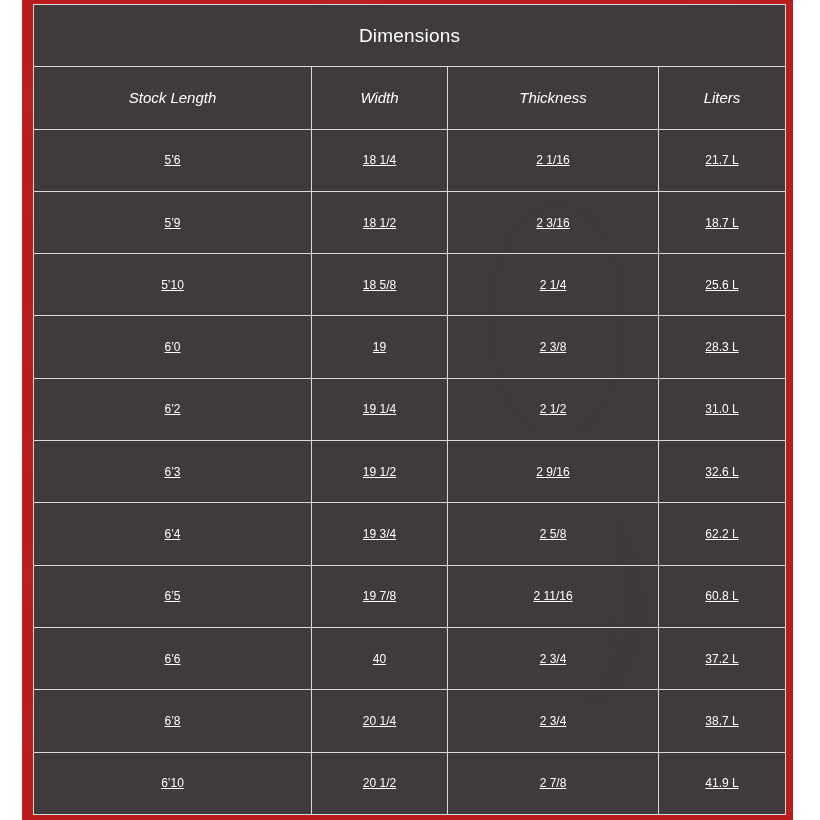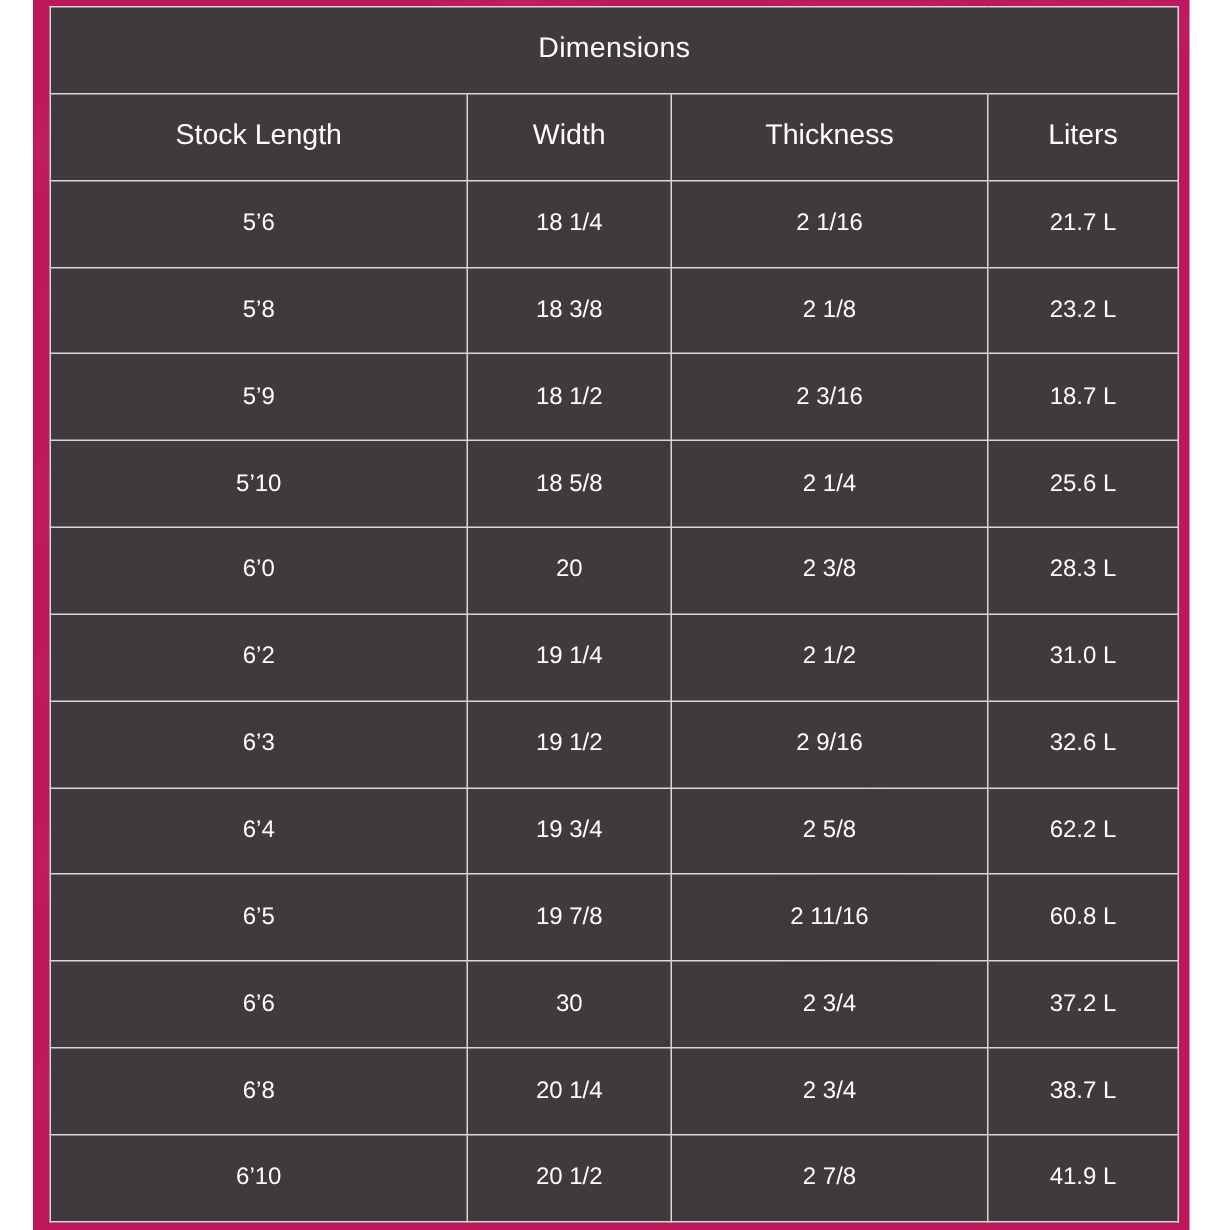--- a/index.html
+++ b/index.html
@@ -21,21 +21,21 @@
     background: #ffffff;
   }
 
   
   #dark-panel {
     position: absolute;
     left: 22px;
     top: 0px;
     width: 771px;
     height: 820px;
-    background: #be185d;
+    background: #b91c1c;
     overflow: hidden;
   }
 
   
   .ghost {
     position: absolute;
     border-radius: 50%;
     filter: blur(14px);
     pointer-events: none;
   }
@@ -80,25 +80,27 @@
   .col-thick { width: 211px; }
   .col-liter { width: 127px; }
 
   tr.title-row td {
     height: 51px;
     font-size: 19px;
     letter-spacing: 0.2px;
   }
   tr.head-row th {
     height: 51px;
-    font-size: 19px;
+    font-size: 15px;
+    font-style: italic;
   }
   tr.data-row td {
     height: 51px;
-    font-size: 16px;
+    font-size: 12px;
+    text-decoration: underline;
   }
   
   tr.data-row:nth-child(odd) td { background: rgba(60,59,61,0.78); }
   tr.data-row:nth-child(even) td { background: rgba(62,61,63,0.80); }
 </style>
 </head>
 <body>
 
 <div id="page">
 
@@ -134,40 +136,34 @@
           <th>Thickness</th>
           <th>Liters</th>
         </tr>
       <tr class="data-row">
             <td>5’6</td>
             <td>18 1/4</td>
             <td>2 1/16</td>
             <td>21.7 L</td>
           </tr>
           <tr class="data-row">
-            <td>5’8</td>
-            <td>18 3/8</td>
-            <td>2 1/8</td>
-            <td>23.2 L</td>
-          </tr>
-          <tr class="data-row">
             <td>5’9</td>
             <td>18 1/2</td>
             <td>2 3/16</td>
             <td>18.7 L</td>
           </tr>
           <tr class="data-row">
             <td>5’10</td>
             <td>18 5/8</td>
             <td>2 1/4</td>
             <td>25.6 L</td>
           </tr>
           <tr class="data-row">
             <td>6’0</td>
-            <td>20</td>
+            <td>19</td>
             <td>2 3/8</td>
             <td>28.3 L</td>
           </tr>
           <tr class="data-row">
             <td>6’2</td>
             <td>19 1/4</td>
             <td>2 1/2</td>
             <td>31.0 L</td>
           </tr>
           <tr class="data-row">
@@ -183,21 +179,21 @@
             <td>62.2 L</td>
           </tr>
           <tr class="data-row">
             <td>6’5</td>
             <td>19 7/8</td>
             <td>2 11/16</td>
             <td>60.8 L</td>
           </tr>
           <tr class="data-row">
             <td>6’6</td>
-            <td>30</td>
+            <td>40</td>
             <td>2 3/4</td>
             <td>37.2 L</td>
           </tr>
           <tr class="data-row">
             <td>6’8</td>
             <td>20 1/4</td>
             <td>2 3/4</td>
             <td>38.7 L</td>
           </tr>
           <tr class="data-row">

